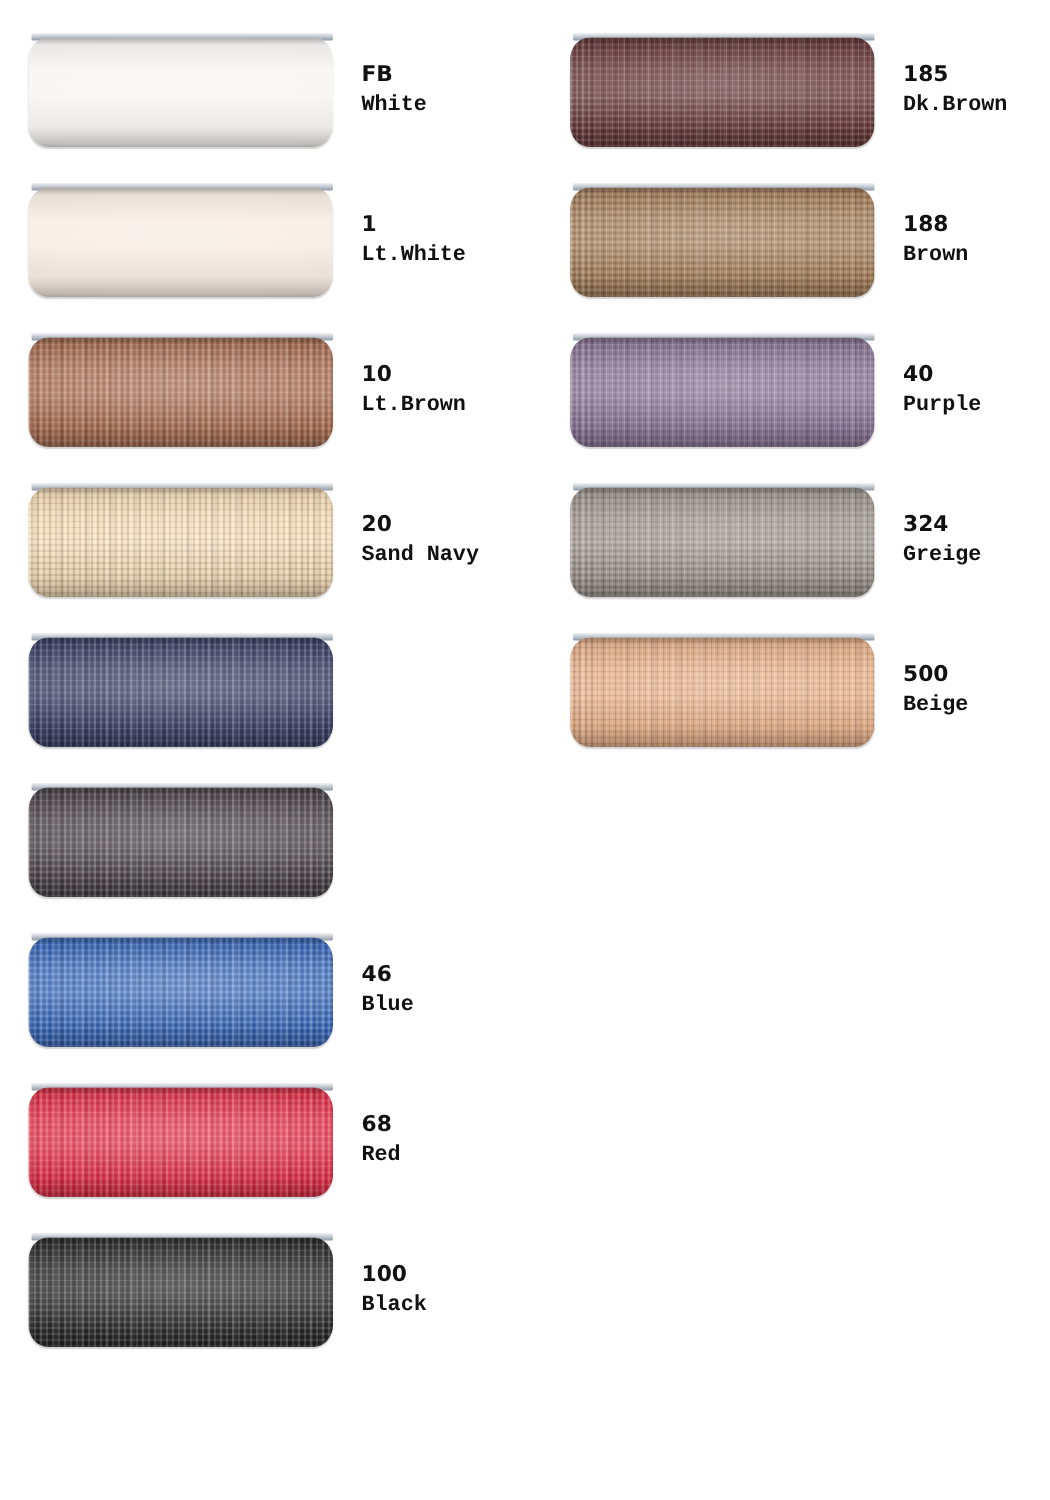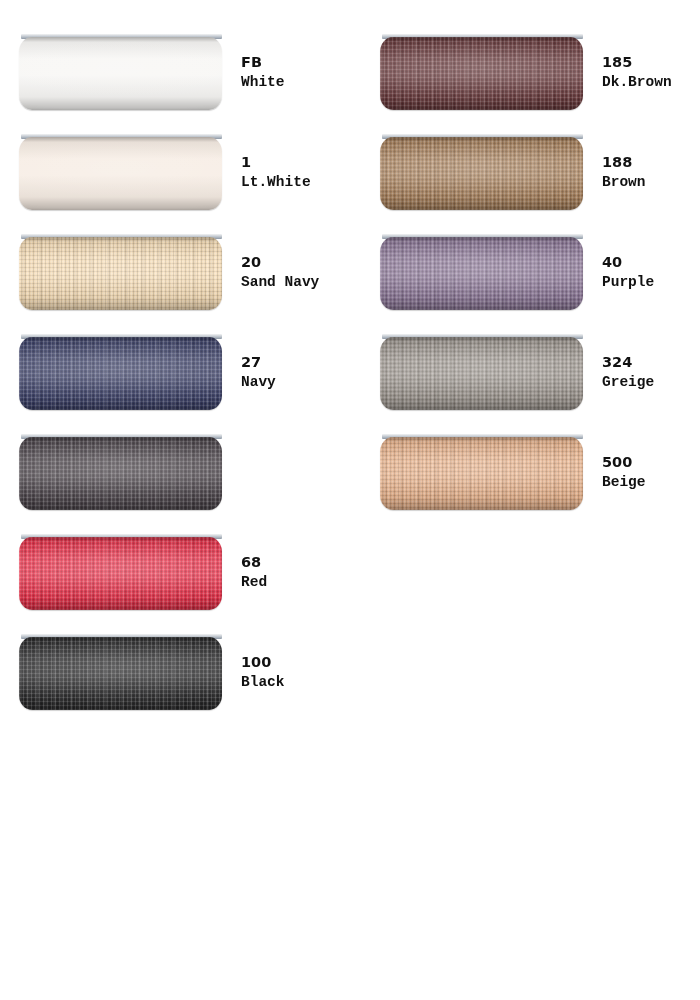--- a/index.html
+++ b/index.html
@@ -16,21 +16,21 @@
 
   #sheet {
     position: relative;
     width: 700px;
     height: 1000px;
     background: #ffffff;
   }
 
   .col {
     position: absolute;
-    top: 12px;
+    top: 0;
     width: 350px;
     height: 820px;
   }
   #col-left  { left: 0px; }
   #col-right { left: 361px; }
 
   .swatch-row {
     position: relative;
     height: 100px;
     width: 350px;
@@ -170,20 +170,35 @@
         </div>
         <div class="label">
           <span class="code">1</span>
           <span class="name">Lt.White</span>
         </div>
       </div>
       <div class="swatch-row">
         <div class="chip-wrap">
           <div class="chip-strip"></div>
           <div class="chip">
+            <div class="chip-base" style="background: rgb(173, 111, 82);"></div>
+            <div class="chip-weave"></div>
+            <div class="chip-slub"></div>
+            <div class="chip-shade"></div>
+          </div>
+        </div>
+        <div class="label">
+          <span class="code">10</span>
+          <span class="name">Lt.Brown</span>
+        </div>
+      </div>
+      <div class="swatch-row">
+        <div class="chip-wrap">
+          <div class="chip-strip"></div>
+          <div class="chip">
             <div class="chip-base" style="background: rgb(247, 220, 180);"></div>
             <div class="chip-weave"></div>
             <div class="chip-slub"></div>
             <div class="chip-shade"></div>
           </div>
         </div>
         <div class="label">
           <span class="code">20</span>
           <span class="name">Sand Navy</span>
         </div>
@@ -191,34 +206,45 @@
       <div class="swatch-row">
         <div class="chip-wrap">
           <div class="chip-strip"></div>
           <div class="chip">
             <div class="chip-base" style="background: rgb(59, 64, 104);"></div>
             <div class="chip-weave"></div>
             <div class="chip-slub"></div>
             <div class="chip-shade"></div>
           </div>
         </div>
-        <div class="label">
-          <span class="code">27</span>
-          <span class="name">Navy</span>
-        </div>
       </div>
       <div class="swatch-row">
         <div class="chip-wrap">
           <div class="chip-strip"></div>
           <div class="chip">
             <div class="chip-base" style="background: rgb(75, 68, 74);"></div>
             <div class="chip-weave"></div>
             <div class="chip-slub"></div>
             <div class="chip-shade"></div>
           </div>
+        </div>
+      </div>
+      <div class="swatch-row">
+        <div class="chip-wrap">
+          <div class="chip-strip"></div>
+          <div class="chip">
+            <div class="chip-base" style="background: rgb(58, 108, 195);"></div>
+            <div class="chip-weave"></div>
+            <div class="chip-slub"></div>
+            <div class="chip-shade"></div>
+          </div>
+        </div>
+        <div class="label">
+          <span class="code">46</span>
+          <span class="name">Blue</span>
         </div>
       </div>
       <div class="swatch-row">
         <div class="chip-wrap">
           <div class="chip-strip"></div>
           <div class="chip">
             <div class="chip-base" style="background: rgb(234, 47, 72);"></div>
             <div class="chip-weave"></div>
             <div class="chip-slub"></div>
             <div class="chip-shade"></div>

